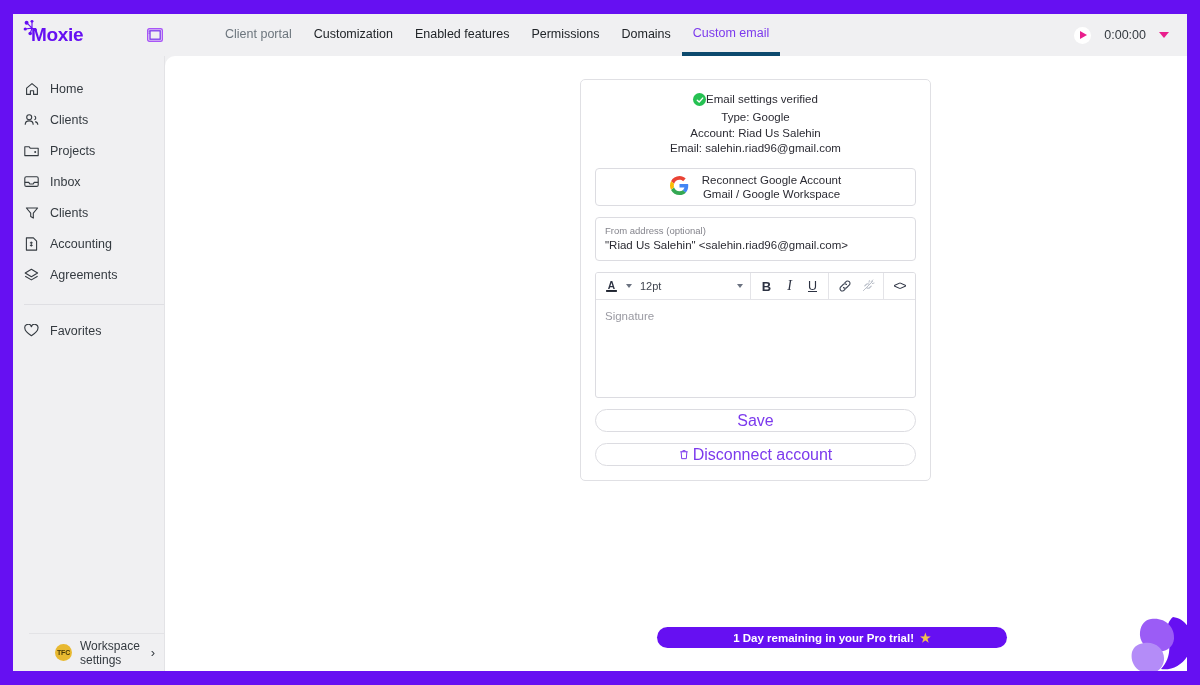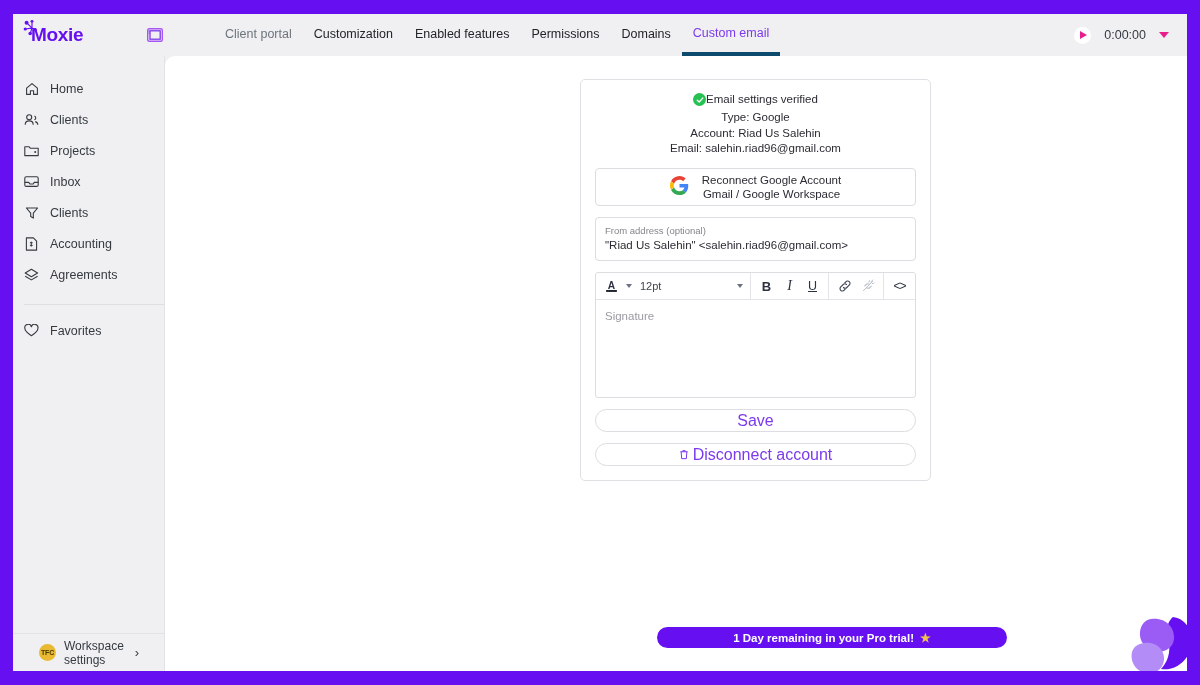--- a/index.html
+++ b/index.html
@@ -102,21 +102,21 @@
   .nav-icon {
     width: 15px; height: 15px; flex: 0 0 15px;
     display: flex; align-items: center; justify-content: center;
   }
   .nav-group-1 { padding-top: 17px; }
   .nav-divider {
     height: 1px; background: #dfdfe3;
     margin: 14px 0 10px 11px;
   }
   #workspace-row {
-    position: absolute; left: 0; bottom: 0;
+    position: absolute; left: 16px; bottom: 0;
     width: 152px; height: 38px;
     display: flex; align-items: center; gap: 8px;
     padding: 0 26px; cursor: pointer;
     border-top: 1px solid #e3e3e6;
   }
   .ws-avatar {
     width: 17px; height: 17px; border-radius: 50%;
     background: #e8b931;
     display: flex; align-items: center; justify-content: center;
     font-size: 7px; font-weight: bold; color: #4a3a05;

